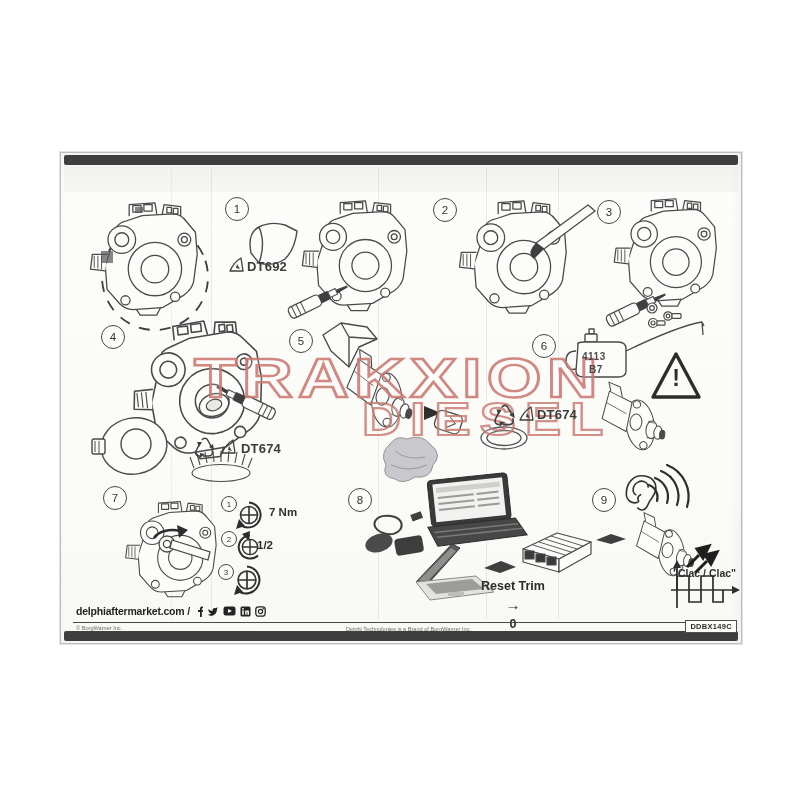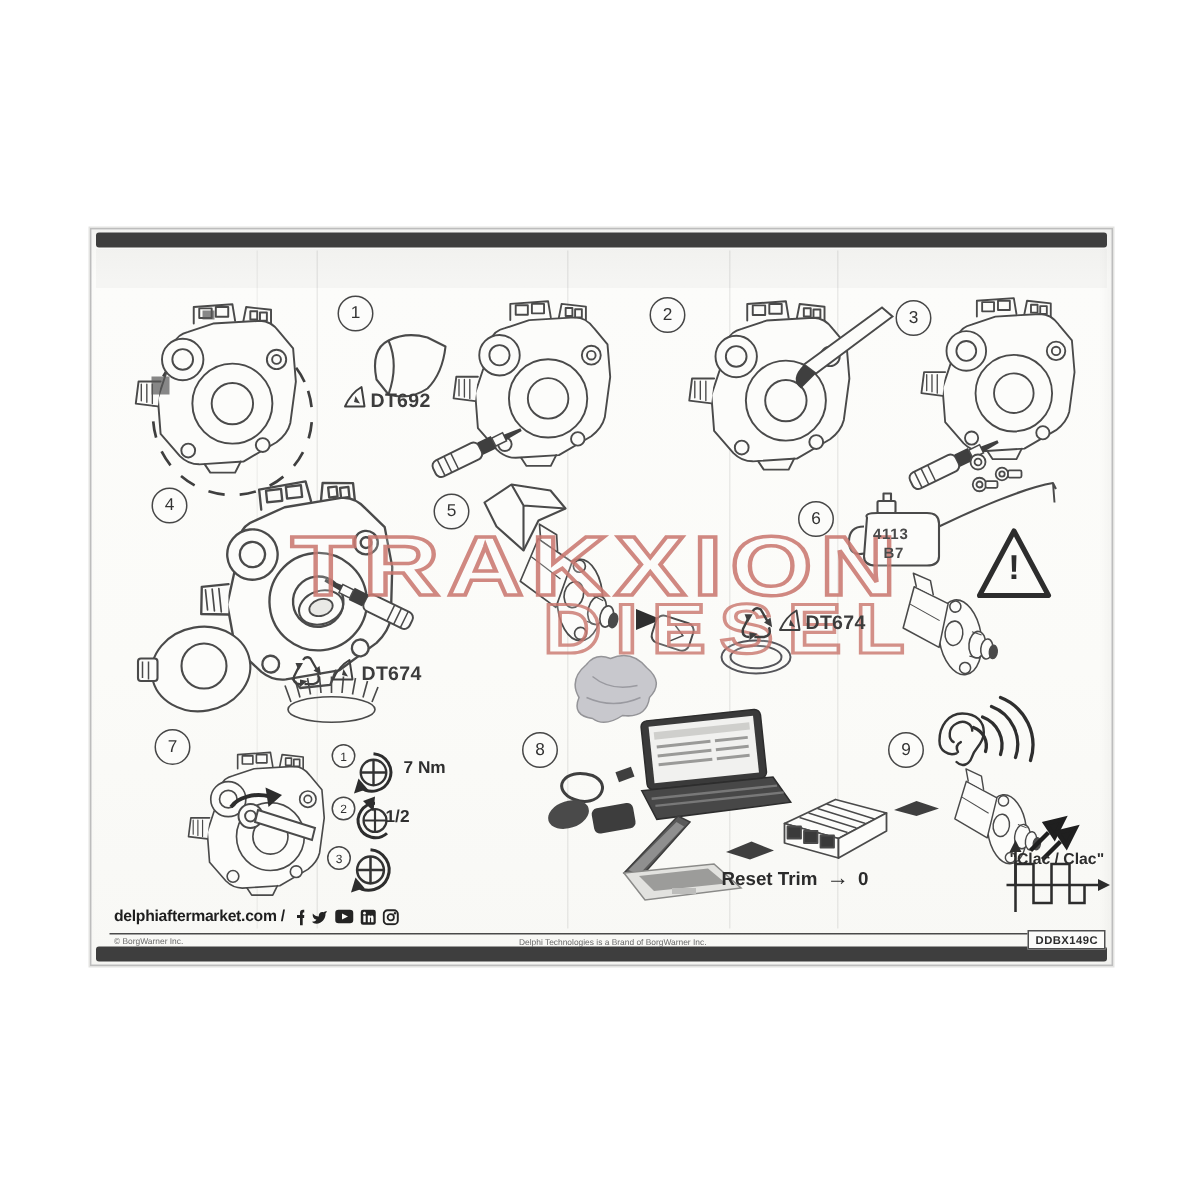--- a/index.html
+++ b/index.html
@@ -327,21 +327,21 @@
     <g stroke="#4a4a4a" stroke-width="1.2" fill="#fcfcfa" stroke-linejoin="round">
       <polygon points="162,78 196,62 230,71 198,88"></polygon>
       <path d="M172,74 L204,84 M178,71 L210,81 M184,68 L216,78 M190,65 L222,75" stroke-width="0.9" fill="none"></path>
       <polygon points="162,78 198,88 198,101 162,91"></polygon>
       <polygon points="198,88 230,71 230,83 198,101"></polygon>
       <rect x="164" y="80" width="9" height="8" fill="#3a3a3a"></rect>
       <rect x="175" y="83" width="9" height="8" fill="#3a3a3a"></rect>
       <rect x="186" y="86" width="9" height="8" fill="#3a3a3a"></rect>
     </g>
   </svg>
-  <div class="resettxt" style="left:420px;top:426px;">
+  <div class="resettxt" style="left:420px;top:426px;flex-direction:column;">
     <span>Reset Trim</span>
     <span style="font-size:15px;line-height:12px;">→</span>
     <span>0</span>
   </div>
 
   <div class="badge" style="left:531px;top:335px;">
         <span>9</span>
       </div>
   <svg class="art" style="left:530px;top:315px;" width="150" height="150">
     <polygon points="5,72 20,66 35,71 20,76" fill="#3f3f3f"></polygon>

